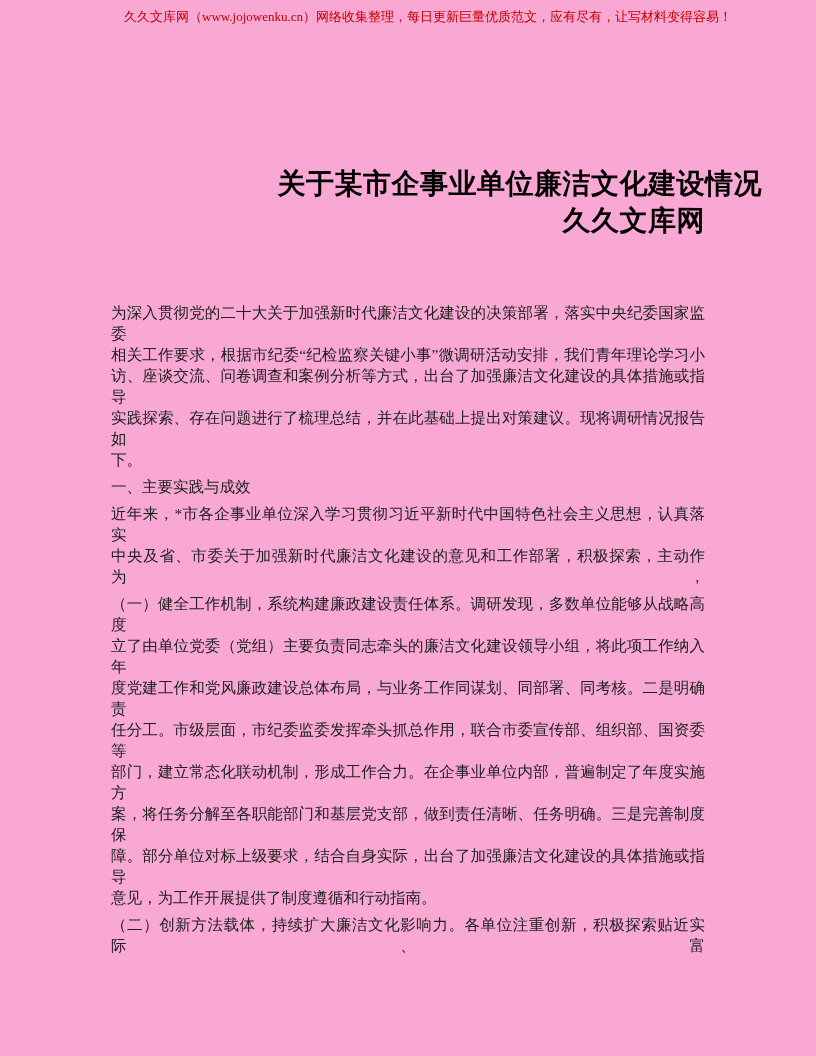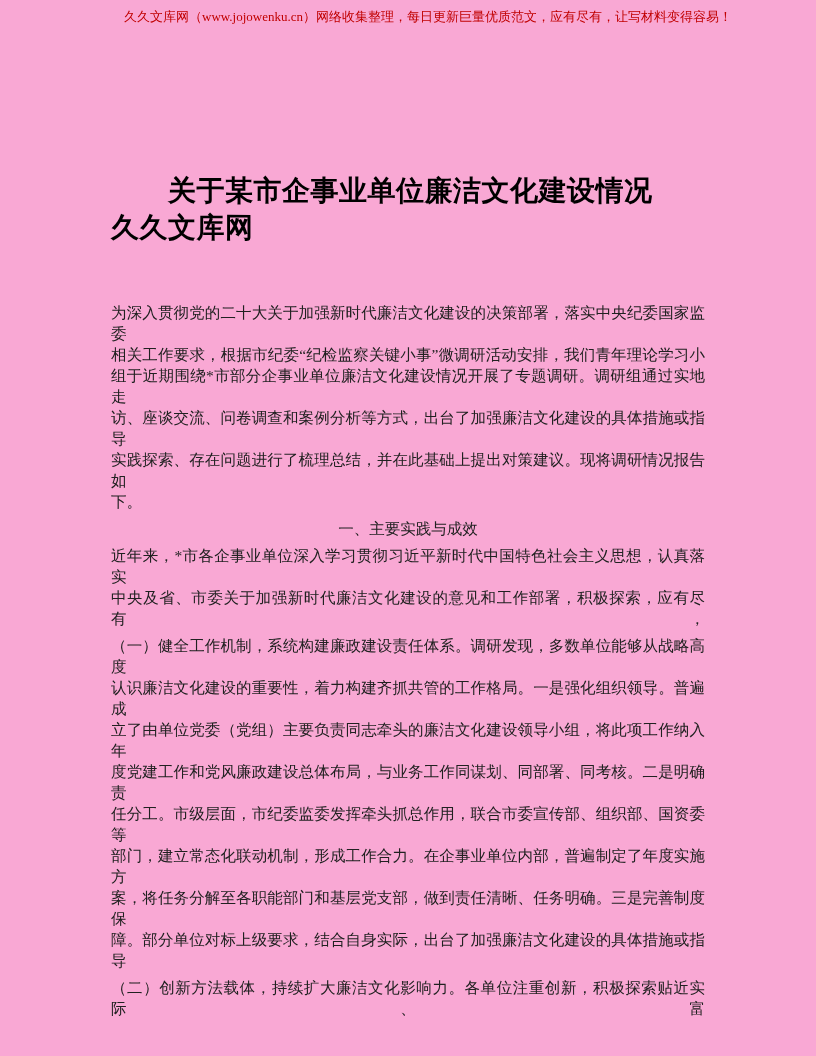--- a/index.html
+++ b/index.html
@@ -19,24 +19,24 @@
     width: 100%;
     text-align: center;
     font-family: "Liberation Serif", "DejaVu Serif", serif;
     font-size: 13px;
     line-height: 18px;
     color: #c00000;
     white-space: nowrap;
   }
   .title {
     position: absolute;
-    top: 172px;
+    top: 165px;
     left: 111px;
     width: 594px;
-    text-align: left;
+    text-align: right;
     font-family: "Liberation Sans", "DejaVu Sans", sans-serif;
     font-weight: 700;
     font-size: 28px;
     line-height: 37px;
     color: #000000;
     letter-spacing: 0.5px;
   }
   .title .t1 { transform: translateX(57px); }
   .docbody {
     position: absolute;
@@ -45,65 +45,64 @@
     width: 594px;
     font-family: "Liberation Serif", "DejaVu Serif", serif;
     font-size: 15.5px;
     line-height: 21px;
     color: #212121;
   }
   .para { margin: 0 0 6px 0; }
   .para.gap-lg { }
   .jl { text-align: justify; text-align-last: justify; }
   .ll { text-align: left; text-align-last: left; }
-  .heading { text-align: center; }
+  .heading { text-align: left; }
 </style>
 </head>
 <body>
 
 <div class="page">
 
   <div class="banner" style="color: rgb(192, 0, 0);">
     <span>久久文库网（www.jojowenku.cn）网络收集整理，每日更新巨量优质范文，应有尽有，让写材料变得容易！</span>
   </div>
 
   <div class="title">
     <div class="t1">关于某市企事业单位廉洁文化建设情况</div>
     <div class="t2">久久文库网</div>
   </div>
 
   <div class="docbody">
 
     <div class="para">
       <div class="jl">为深入贯彻党的二十大关于加强新时代廉洁文化建设的决策部署，落实中央纪委国家监委</div>
       <div class="jl">相关工作要求，根据市纪委“纪检监察关键小事”微调研活动安排，我们青年理论学习小</div>
-      <div class="jl">组于近期围绕*市部分企事业单位廉洁文化建设情况开展了专题调研。调研组通过实地走</div>
       <div class="jl">访、座谈交流、问卷调查和案例分析等方式，出台了加强廉洁文化建设的具体措施或指导</div>
       <div class="jl">实践探索、存在问题进行了梳理总结，并在此基础上提出对策建议。现将调研情况报告如</div>
       <div class="ll">下。</div>
     </div>
 
     <div class="para">
       <div class="heading">一、主要实践与成效</div>
     </div>
 
     <div class="para gap-lg">
       <div class="jl">近年来，*市各企事业单位深入学习贯彻习近平新时代中国特色社会主义思想，认真落实</div>
-      <div class="jl">中央及省、市委关于加强新时代廉洁文化建设的意见和工作部署，积极探索，应有尽有，</div>
+      <div class="jl">中央及省、市委关于加强新时代廉洁文化建设的意见和工作部署，积极探索，主动作为，</div>
     </div>
 
     <div class="para">
       <div class="jl">（一）健全工作机制，系统构建廉政建设责任体系。调研发现，多数单位能够从战略高度</div>
-      <div class="jl">认识廉洁文化建设的重要性，着力构建齐抓共管的工作格局。一是强化组织领导。普遍成</div>
       <div class="jl">立了由单位党委（党组）主要负责同志牵头的廉洁文化建设领导小组，将此项工作纳入年</div>
       <div class="jl">度党建工作和党风廉政建设总体布局，与业务工作同谋划、同部署、同考核。二是明确责</div>
       <div class="jl">任分工。市级层面，市纪委监委发挥牵头抓总作用，联合市委宣传部、组织部、国资委等</div>
       <div class="jl">部门，建立常态化联动机制，形成工作合力。在企事业单位内部，普遍制定了年度实施方</div>
       <div class="jl">案，将任务分解至各职能部门和基层党支部，做到责任清晰、任务明确。三是完善制度保</div>
       <div class="jl">障。部分单位对标上级要求，结合自身实际，出台了加强廉洁文化建设的具体措施或指导</div>
+      <div class="ll">意见，为工作开展提供了制度遵循和行动指南。</div>
     </div>
 
     <div class="para">
       <div class="jl">（二）创新方法载体，持续扩大廉洁文化影响力。各单位注重创新，积极探索贴近实际、富</div>
 
     </div>
 
   </div>
 
 </div>

